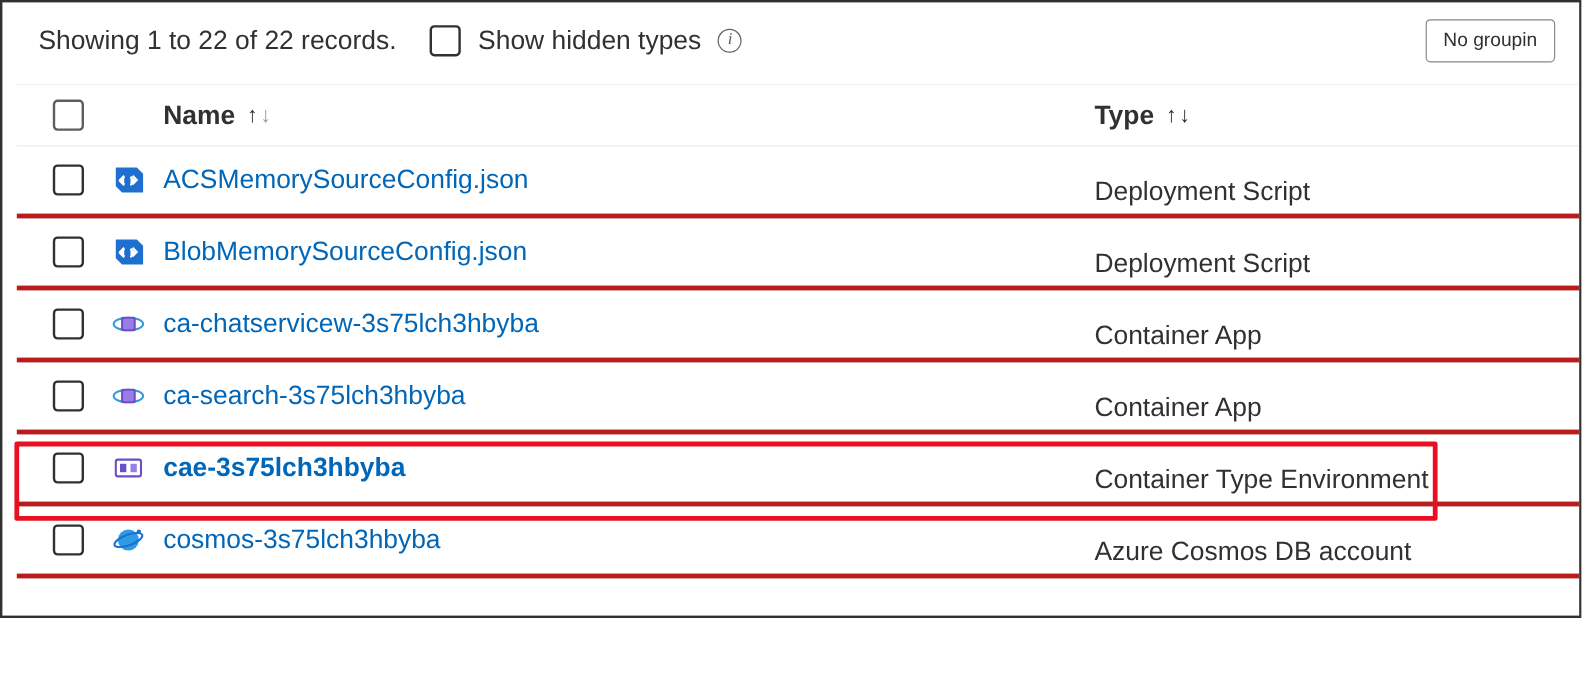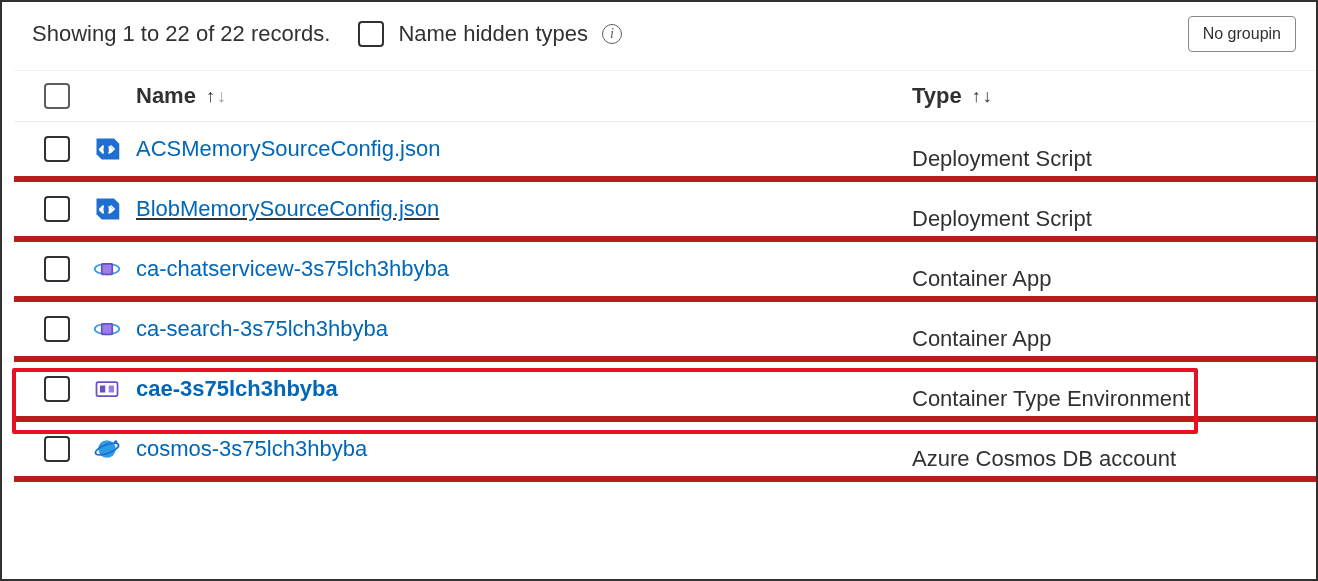--- a/index.html
+++ b/index.html
@@ -5,21 +5,21 @@
   * { box-sizing: border-box; }
   html, body {
     margin: 0; padding: 0;
     font-family: "Segoe UI", -apple-system, BlinkMacSystemFont, sans-serif;
     font-size: 21px;
     color: #323130;
     background: #fff;
   }
   .frame {
     width: 1318px;
-    height: 581px;
+    height: 515px;
     border: 2px solid #323130;
     position: relative;
     overflow: hidden;
   }
 
   
   .toolbar {
     display: flex;
     align-items: center;
     padding: 14px 26px 18px 30px;
@@ -67,21 +67,21 @@
     background: #fff;
     color: #323130;
     margin-right: -6px; 
   }
 
   
   .tbl { width: 100%; padding-left: 12px; }
   .thead, .trow {
     display: flex;
     align-items: center;
-    border-bottom: 6px solid #b91c1c;
+    border-bottom: 4px solid #b91c1c;
     padding: 0 0 0 30px;
     min-height: 60px;
   }
   .thead {
     min-height: 52px;
     border-top: 1px solid #f3f2f1;
     border-bottom: 1px solid #edebe9;
     padding-top: 12px;
     padding-bottom: 12px;
   }
@@ -142,21 +142,21 @@
 </head>
 <body>
 
 <div class="frame">
 
   <div class="toolbar">
     <span class="status">Showing 1 to 22 of 22 records.</span>
 
     <label class="show-hidden">
       <span class="chk"></span>
-      <span>Name hidden types</span>
+      <span>Show hidden types</span>
       <span class="info-icon">i</span>
     </label>
 
     <span class="spacer"></span>
 
     <button class="grouping-btn">
       <span>No groupin</span>
     </button>
   </div>
 
@@ -215,21 +215,21 @@
           <div class="col-icon">
             <span class="res-icon">
     <svg viewBox="0 0 32 32">
                 <path fill="#1f6fd0" d="M4 4 L24 4 L30 10 L30 28 L10 28 L4 22 Z"></path>
                 <path fill="#fff" d="M12 13 l-4 4 4 4 M18 13 l4 4 -4 4" stroke="#fff" stroke-width="2"></path>
                 <polyline points="12,12 8,16 12,20" fill="none" stroke="#fff" stroke-width="2"></polyline>
                 <polyline points="20,12 24,16 20,20" fill="none" stroke="#fff" stroke-width="2"></polyline>
               </svg>
   </span>
           </div>
-          <div class="col-name" style="flex: 0 0 776px; text-decoration: underline;">
+          <div class="col-name" style="flex: 0 0 776px;">
             <a class="link" href="#">BlobMemorySourceConfig.json</a>
           </div>
           <div class="col-type">
             <span class="type-text">Deployment Script</span>
           </div>
         </div>
         <div class="trow">
           <div class="col-check">
             <span class="chk"></span>
           </div>

